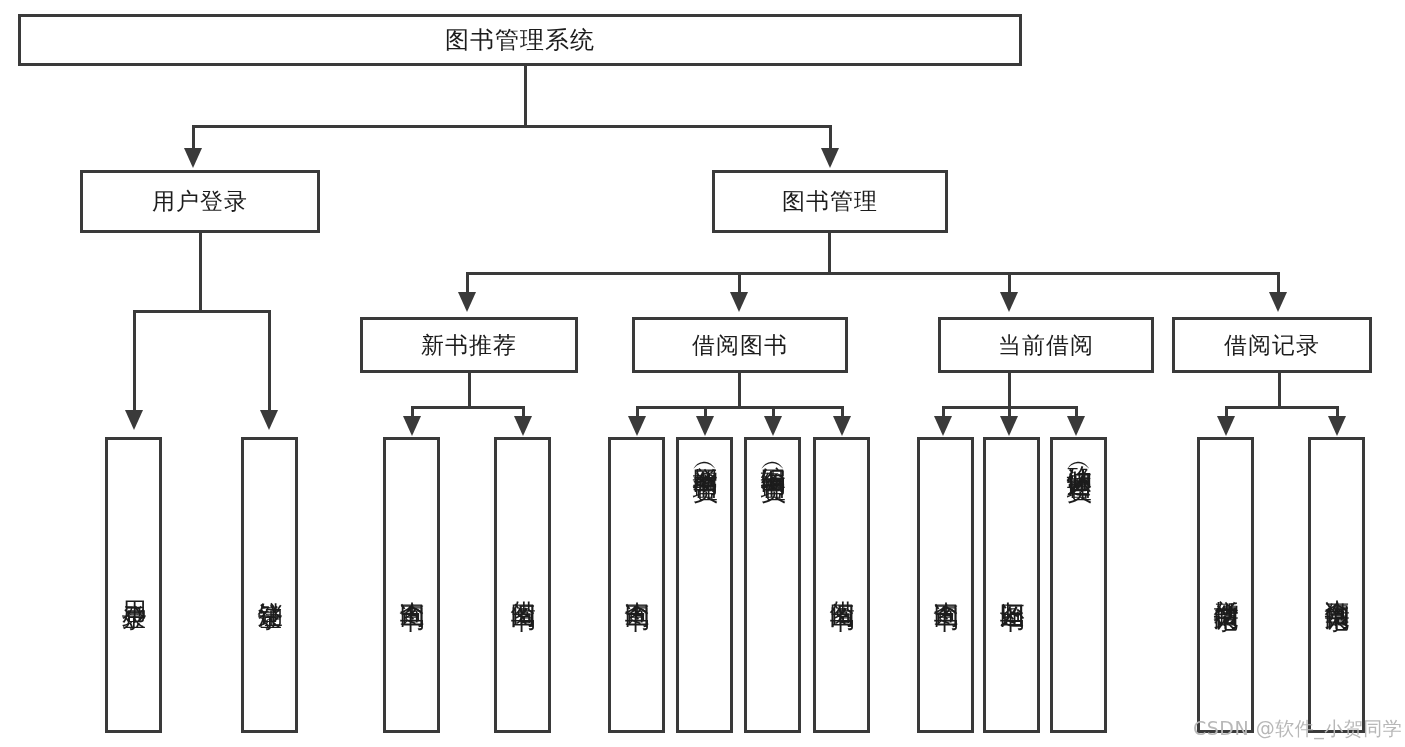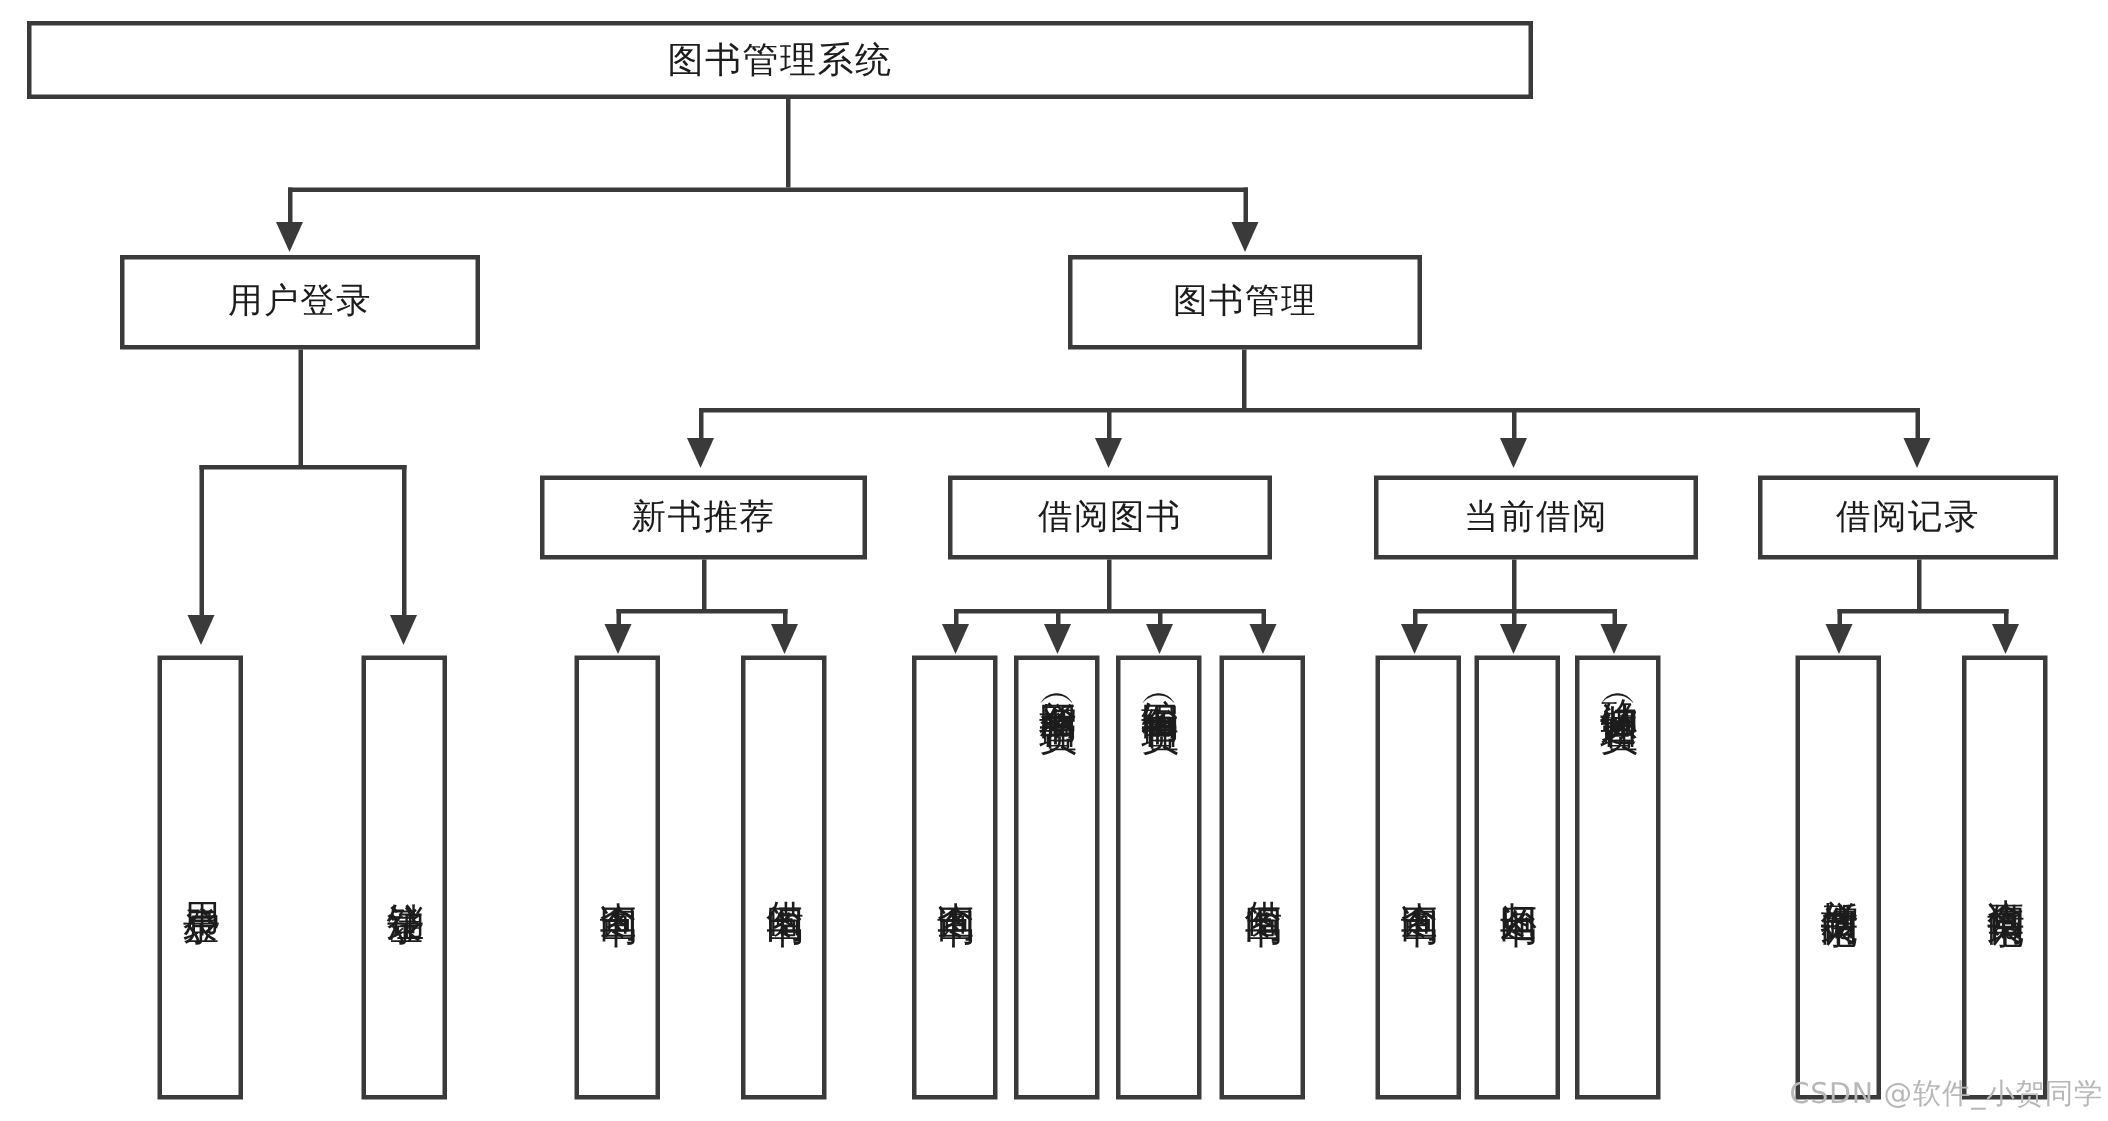--- a/index.html
+++ b/index.html
@@ -133,21 +133,21 @@
   <div class="arrow" style="left:1000px; top:292px;"></div>
   <div class="vline" style="left:1277px; top:272px; height:22px;"></div>
   <div class="arrow" style="left:1269px; top:292px;"></div>
 
   <div class="node lvl3" style="left:360px; top:317px; width:218px; height:56px;">
     <span class="label">新书推荐</span>
   </div>
   <div class="node lvl3" style="left:632px; top:317px; width:216px; height:56px;">
     <span class="label">借阅图书</span>
   </div>
-  <div class="node lvl3" style="left:916px; top:317px; width:216px; height:56px;">
+  <div class="node lvl3" style="left:938px; top:317px; width:216px; height:56px;">
     <span class="label">当前借阅</span>
   </div>
   <div class="node lvl3" style="left:1172px; top:317px; width:200px; height:56px;">
     <span class="label">借阅记录</span>
   </div>
 
   <div class="vline" style="left:468px; top:373px; height:33px;"></div>
   <div class="hline" style="left:411px; top:406px; width:114px;"></div>
   <div class="vline" style="left:411px; top:406px; height:12px;"></div>
   <div class="arrow" style="left:403px; top:416px;"></div>

